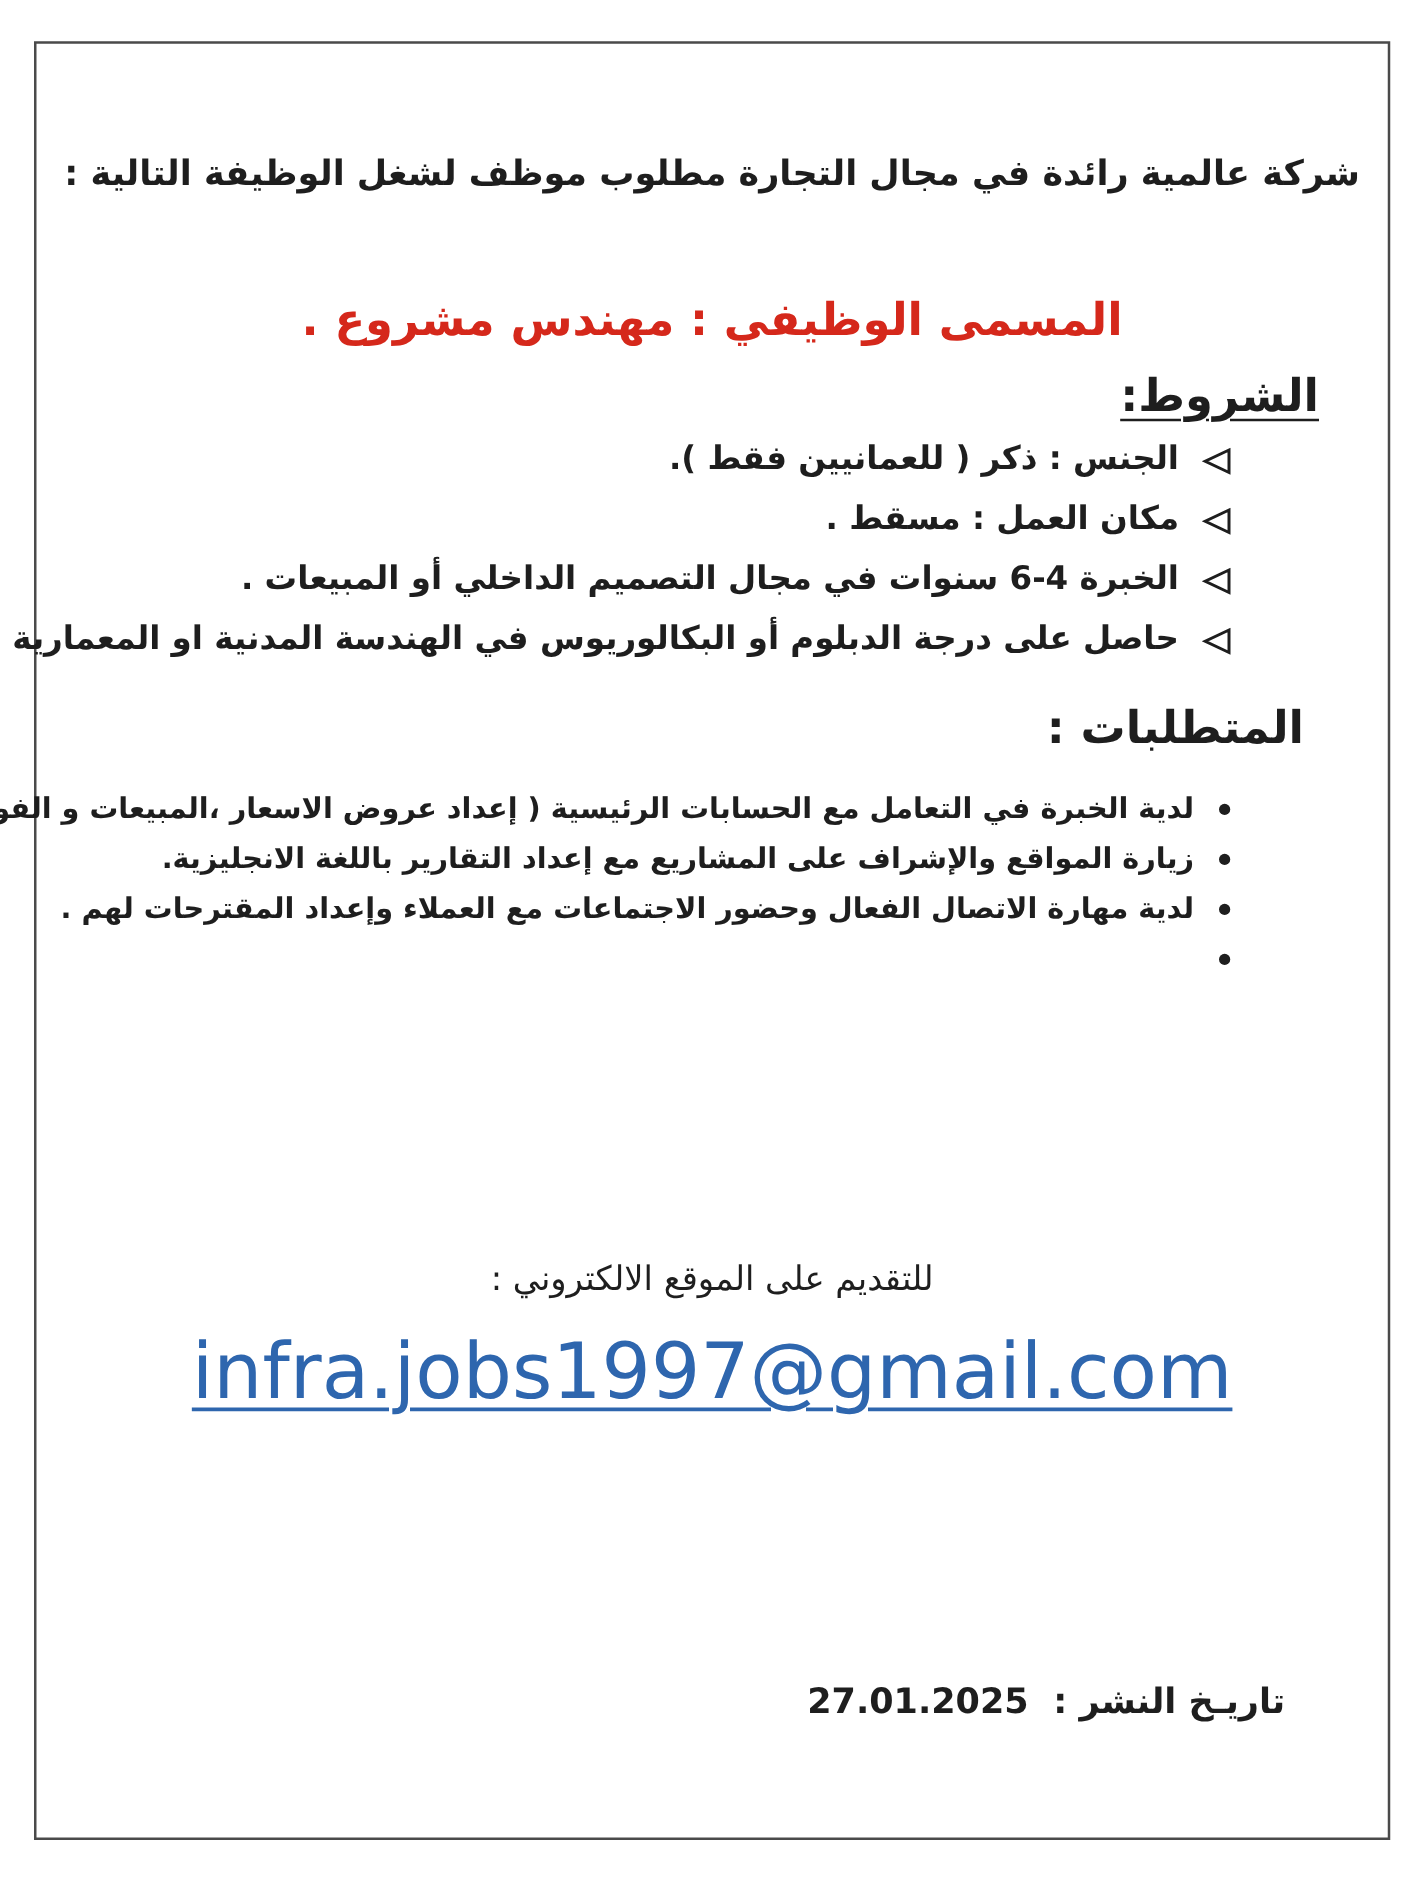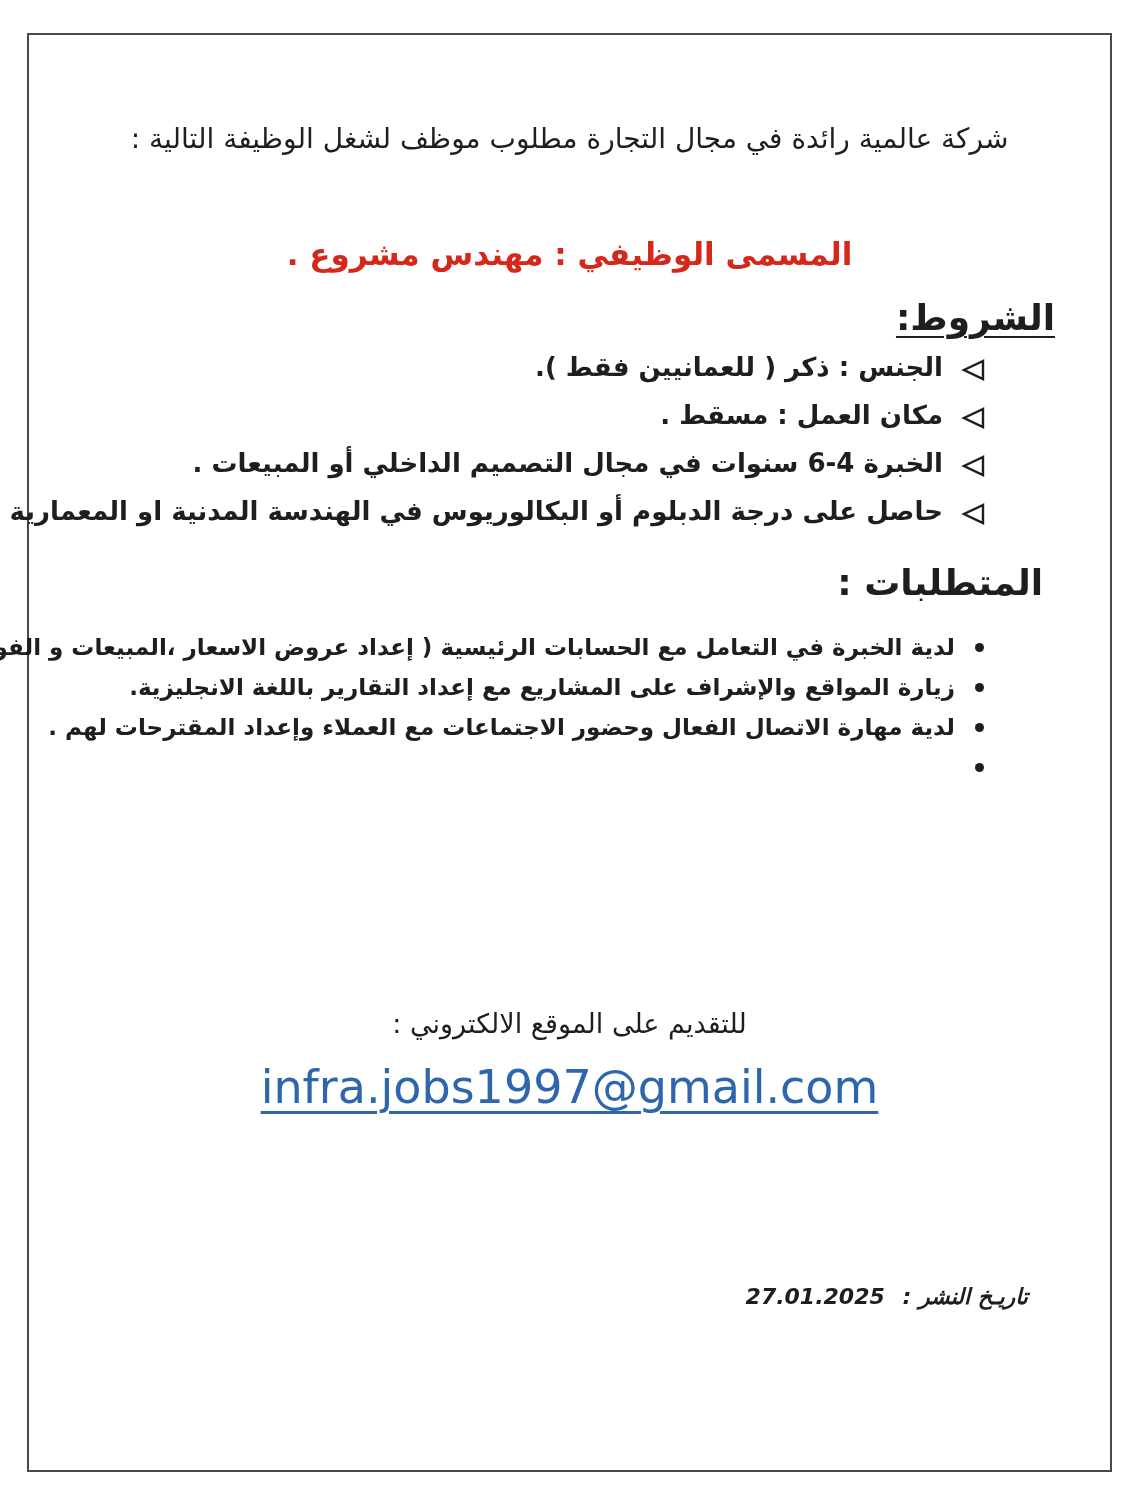--- a/index.html
+++ b/index.html
@@ -26,30 +26,30 @@
     border: 2px solid #4a4a4a;
     pointer-events: none;
   }
   .intro {
     position: absolute;
     top: 122px;
     left: 0;
     right: 0;
     text-align: center;
     font-size: 28px;
-    font-weight: normal;
+    font-weight: bold;
     white-space: nowrap;
   }
   .job-title {
     position: absolute;
     top: 236px;
     left: 0;
     right: 0;
     text-align: center;
-    font-size: 31px;
+    font-size: 36px;
     font-weight: bold;
     white-space: nowrap;
   }
   .sec-heading {
     position: absolute;
     font-size: 36px;
     font-weight: bold;
     white-space: nowrap;
   }
   .shurut {
@@ -122,34 +122,33 @@
   }
   .email-wrap {
     position: absolute;
     top: 1060px;
     left: 0;
     right: 0;
     text-align: center;
     direction: ltr;
   }
   .email-link {
-    font-size: 46px;
+    font-size: 62px;
     text-decoration: underline;
     text-underline-offset: 8px;
     text-decoration-thickness: 3px;
     cursor: pointer;
   }
   .date-line {
     position: absolute;
-    top: 1284px;
+    top: 1344px;
     right: 111px;
-    font-size: 22px;
-    font-weight: bold;
-    white-space: nowrap;
-    font-style: italic;
+    font-size: 28px;
+    font-weight: bold;
+    white-space: nowrap;
   }
   .date-line .val {
     margin-right: 10px;
   }
 </style>
 </head>
 <body>
 
 <div class="page">
 

